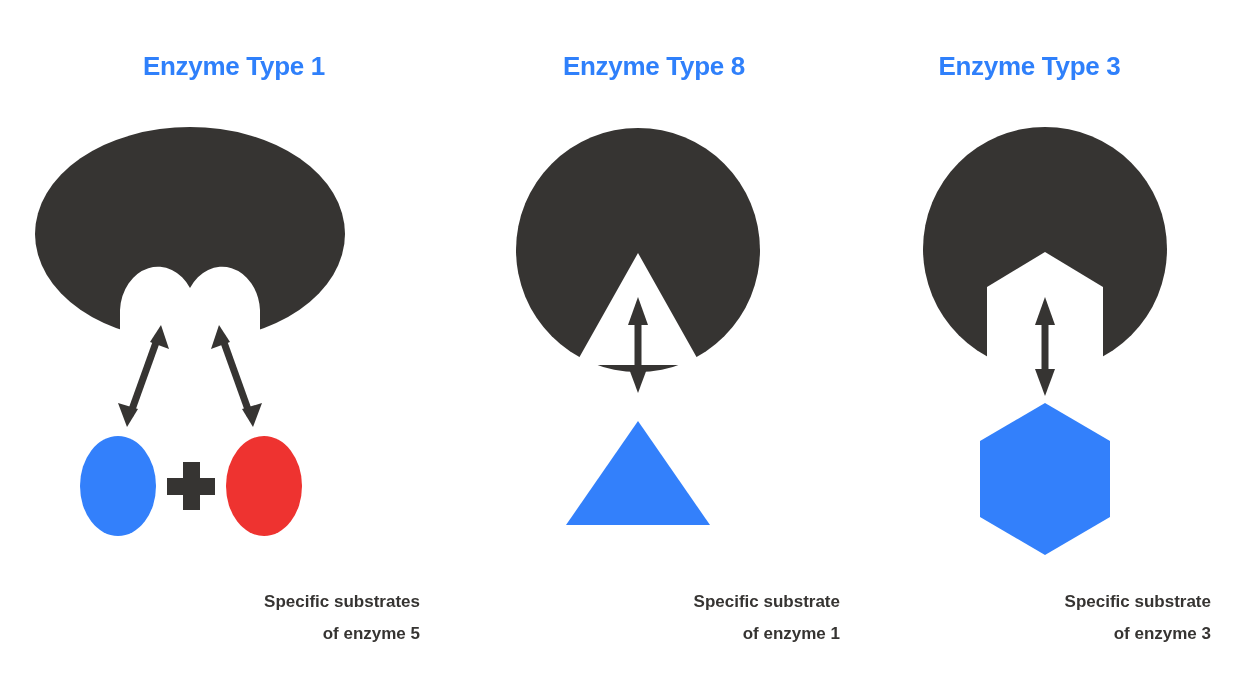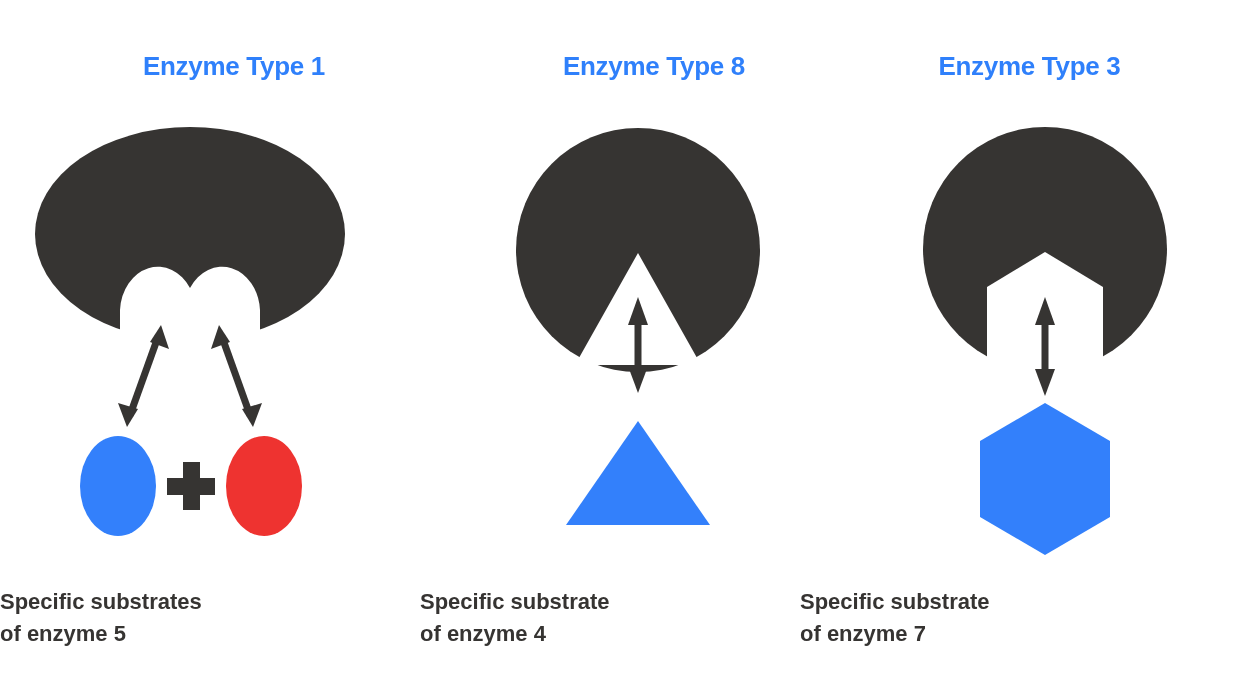--- a/index.html
+++ b/index.html
@@ -48,22 +48,22 @@
   }
   #panel-1 .panel-title { padding-right: 40px; }
   #panel-2 .panel-title { padding-right: 22px; }
   #panel-3 .panel-title { padding-right: 8px; }
 
   .panel-caption {
     position: absolute;
     top: 586px;
     left: 0;
     width: 100%;
-    text-align: left;
-    font-size: 22px;
+    text-align: right;
+    font-size: 17px;
     font-weight: bold;
     color: #363432;
     line-height: 32px;
   }
   #panel-1 .panel-caption { padding-right: 36px; }
   #panel-2 .panel-caption { padding-right: 20px; }
   #panel-3 .panel-caption { padding-right: 6px; }
   .caption-line { display: block; }
 
   .figure-svg {
@@ -171,21 +171,21 @@
         <line x1="218" y1="310" x2="218" y2="382" stroke-width="7"></line>
         <polygon points="218,297 208,325 228,325" stroke="none"></polygon>
         <polygon points="218,393 208,366 228,366" stroke="none"></polygon>
       </g>
 
       <polygon points="218,421 290,525 146,525" fill="#3380FB"></polygon>
     </svg>
 
     <div class="panel-caption">
       <span class="caption-line">Specific substrate</span>
-      <span class="caption-line">of enzyme 4</span>
+      <span class="caption-line">of enzyme 1</span>
     </div>
   </div>
 
   <div class="panel" id="panel-3">
 
     <div class="panel-title">Enzyme Type 3</div>
 
     <svg class="figure-svg" viewBox="0 0 411 690">
       <defs>
         <mask id="mask-notch-3">
@@ -203,17 +203,17 @@
         <line x1="245" y1="310" x2="245" y2="385" stroke-width="7"></line>
         <polygon points="245,297 235,325 255,325" stroke="none"></polygon>
         <polygon points="245,396 235,369 255,369" stroke="none"></polygon>
       </g>
 
       <polygon points="245,403 310,441 310,517 245,555 180,517 180,441" fill="#3380FB"></polygon>
     </svg>
 
     <div class="panel-caption">
       <span class="caption-line">Specific substrate</span>
-      <span class="caption-line">of enzyme 7</span>
+      <span class="caption-line">of enzyme 3</span>
     </div>
   </div>
 
 </div>
 
 </body></html>

